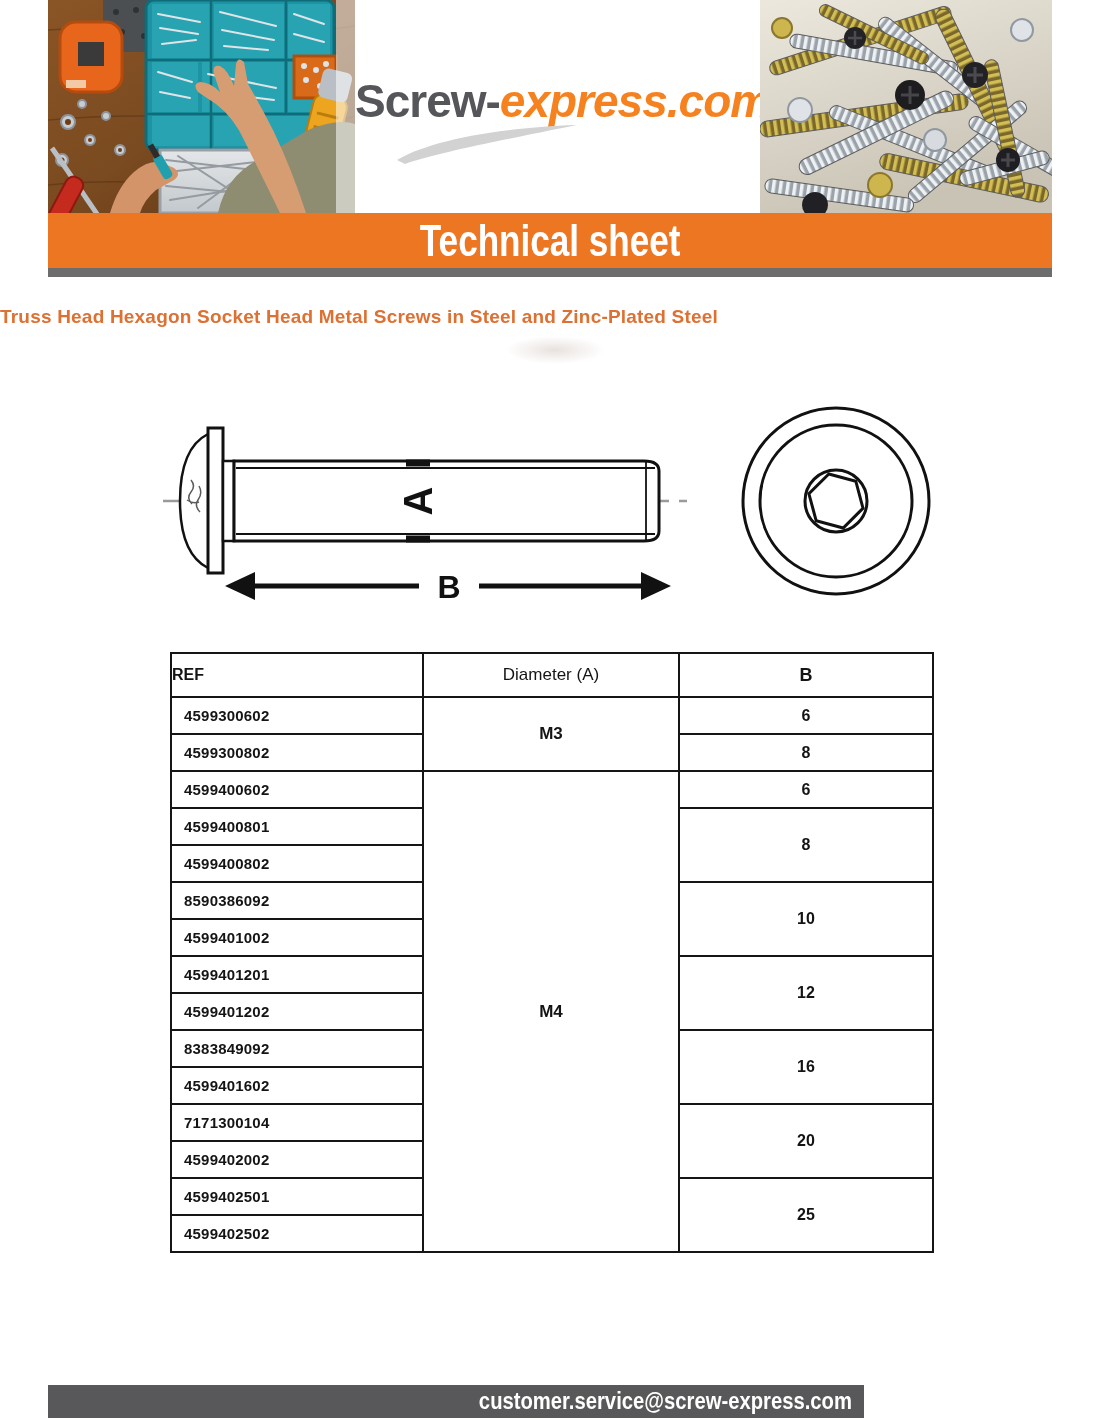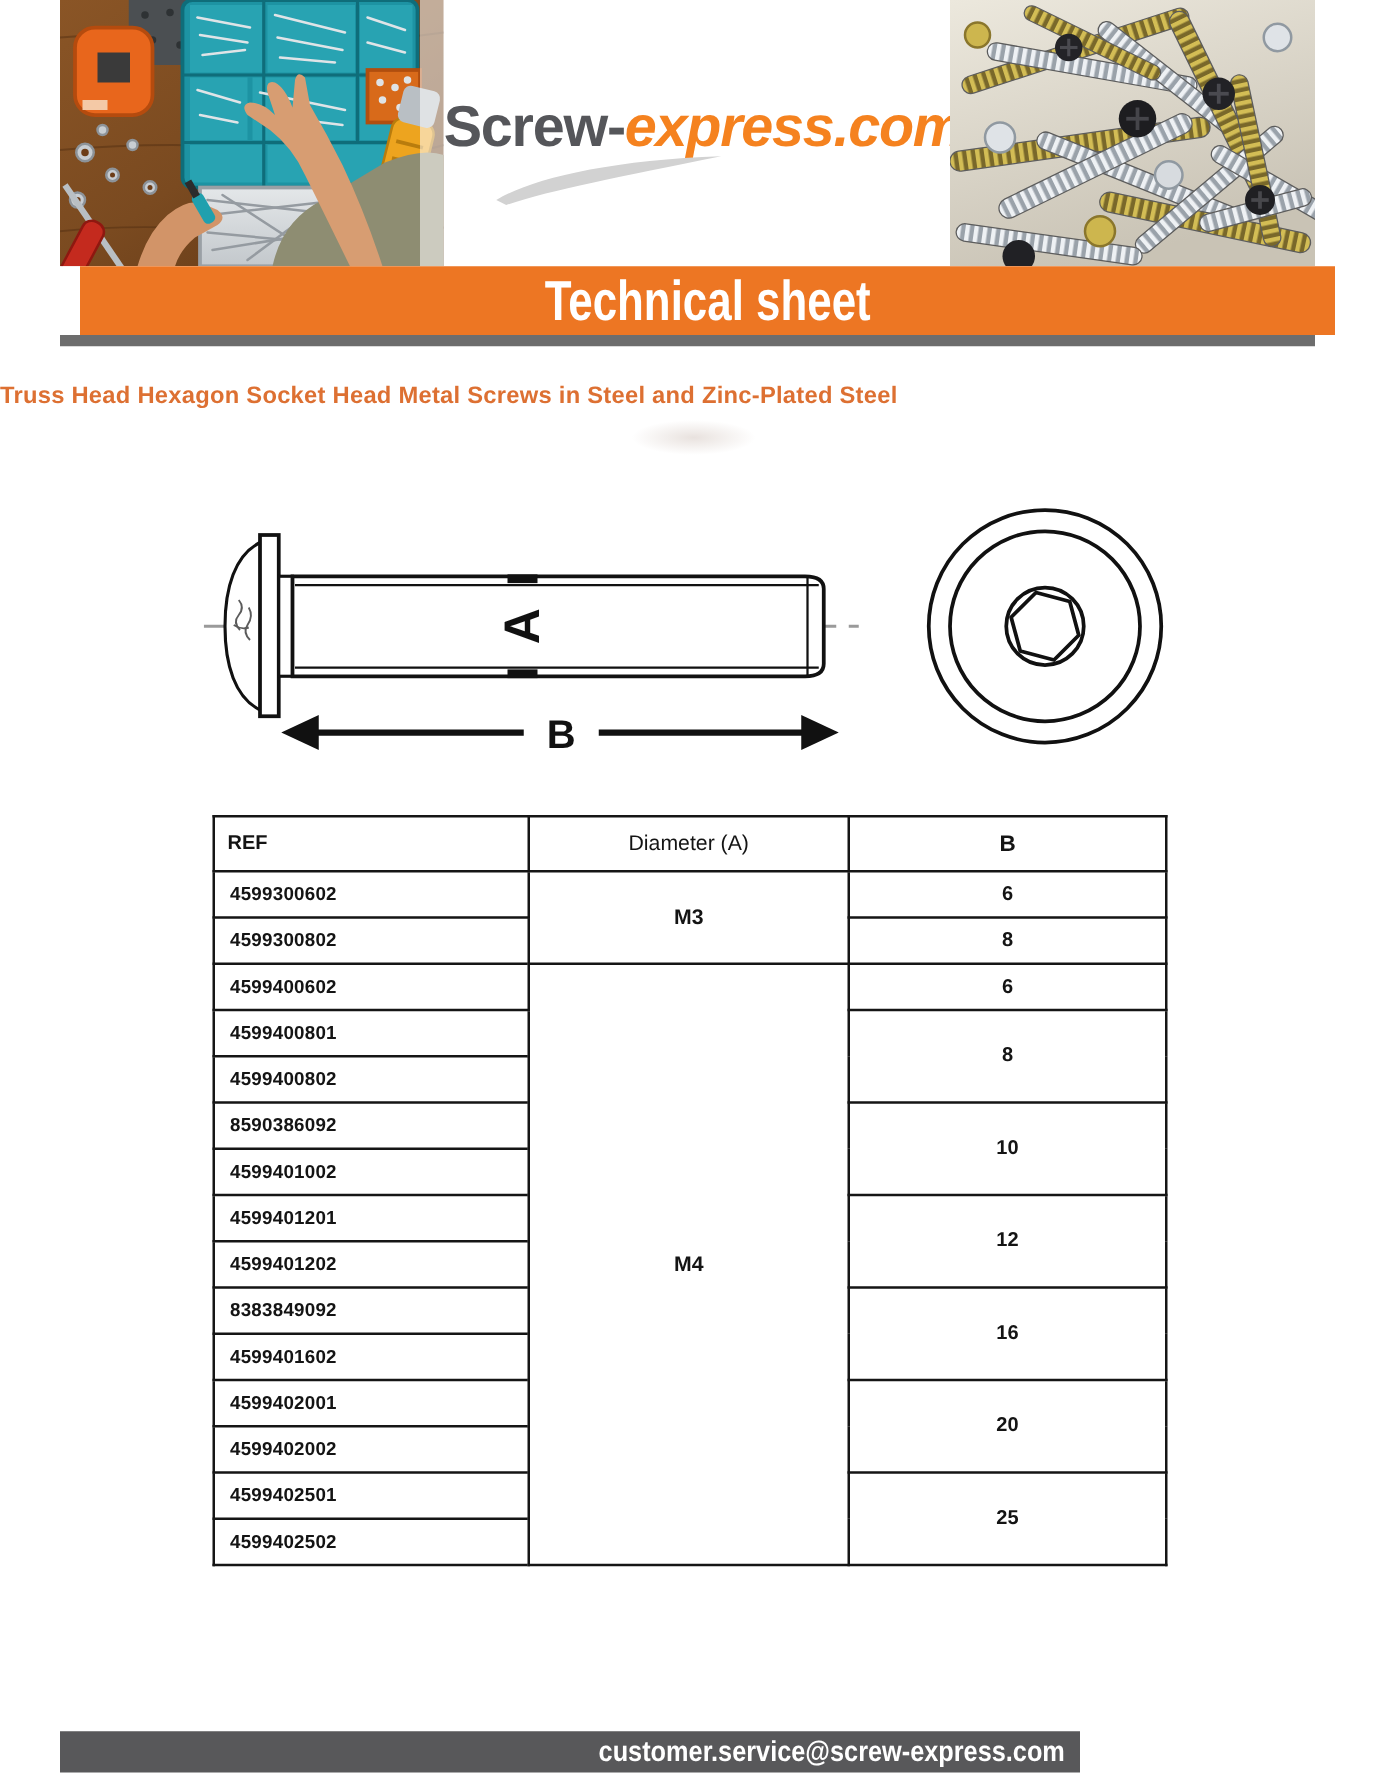--- a/index.html
+++ b/index.html
@@ -25,21 +25,21 @@
   .logo-line{
     position:absolute; left:0; top:74px; width:100%; text-align:center;
     font-size:46px; font-weight:bold; letter-spacing:-1px; white-space:nowrap;
   }
   .logo-part1{color:var(--logo-gray);}
   .logo-part2{color:var(--logo-orange); font-style:italic;}
   .swoosh{position:absolute; left:34px; top:120px; width:195px; height:48px;}
 
   
   .banner{
-    position:absolute; left:64px; top:213px; width:1004px; height:55px;
+    position:absolute; left:48px; top:213px; width:1004px; height:55px;
     background:var(--orange); color:#fff; overflow:hidden;
     display:flex; align-items:center; justify-content:center;
   }
   .banner-text{
     font-size:45px; font-weight:bold; letter-spacing:0px;
     transform:scaleX(0.78); transform-origin:center; white-space:nowrap;
   }
   .banner-shadow{position:absolute; left:48px; top:268px; width:1004px; height:9px; background:var(--bar-gray);}
 
   
@@ -59,21 +59,21 @@
   
   table.spec{
     position:absolute; left:170px; top:652px; width:762px;
     border-collapse:collapse; table-layout:fixed; color:var(--ink);
   }
   table.spec col.c-ref{width:252px;}
   table.spec col.c-dia{width:256px;}
   table.spec col.c-b{width:254px;}
   table.spec th, table.spec td{border:2px solid #151515; background:#fff;}
   table.spec thead tr{height:44px;}
-  th.h-ref{text-align:left; padding-left:10px; font-size:16px; font-weight:bold;}
+  th.h-ref{text-align:left; font-size:16px; font-weight:bold;}
   th.h-dia{text-align:center; font-size:17px; font-weight:normal;}
   th.h-b{text-align:center; font-size:18px; font-weight:bold;}
   table.spec tbody tr{height:37px;}
   td.ref-cell{text-align:left; padding-left:12px; font-size:15px; font-weight:bold; letter-spacing:0.2px;}
   td.dia-cell{text-align:center; font-size:17px; font-weight:bold;border-radius:15px;}
   td.b-cell{text-align:center; font-size:16px; font-weight:bold;}
 
   
   .footer{
     position:absolute; left:48px; top:1385px; width:816px; height:33px;
@@ -426,21 +426,21 @@
         <td class="ref-cell">4599401202</td>
       </tr>
       <tr>
         <td class="ref-cell">8383849092</td>
         <td class="b-cell" rowspan="2">16</td>
       </tr>
       <tr>
         <td class="ref-cell">4599401602</td>
       </tr>
       <tr>
-        <td class="ref-cell">4599402001</td>
+        <td class="ref-cell">7171300104</td>
         <td class="b-cell" rowspan="2">20</td>
       </tr>
       <tr>
         <td class="ref-cell">4599402002</td>
       </tr>
       <tr>
         <td class="ref-cell">4599402501</td>
         <td class="b-cell" rowspan="2">25</td>
       </tr>
       <tr>

